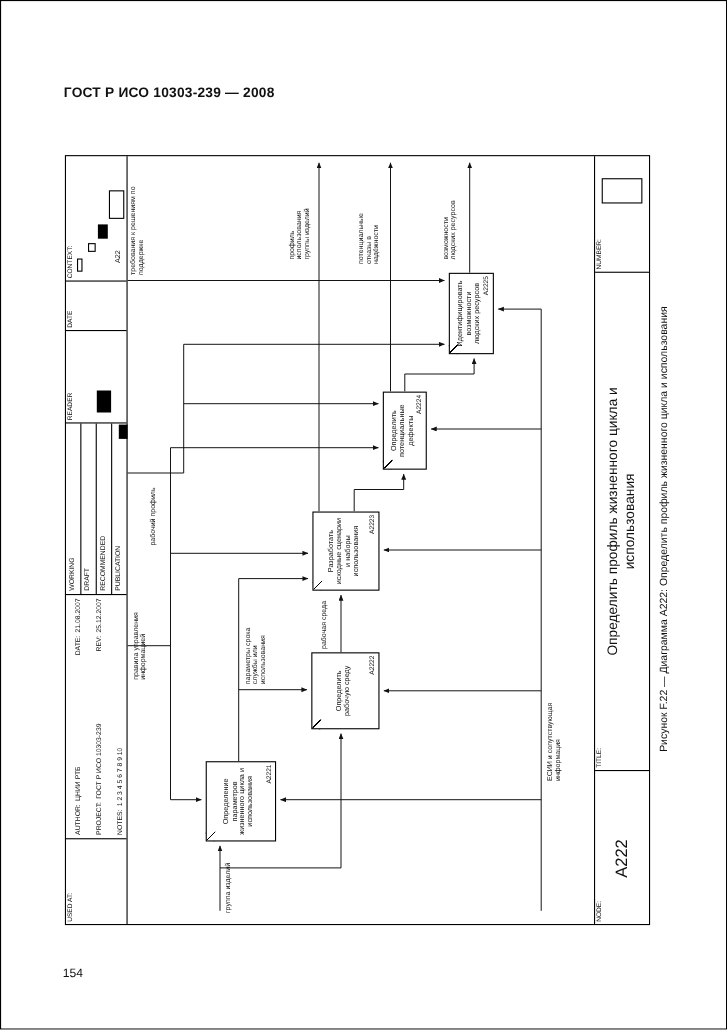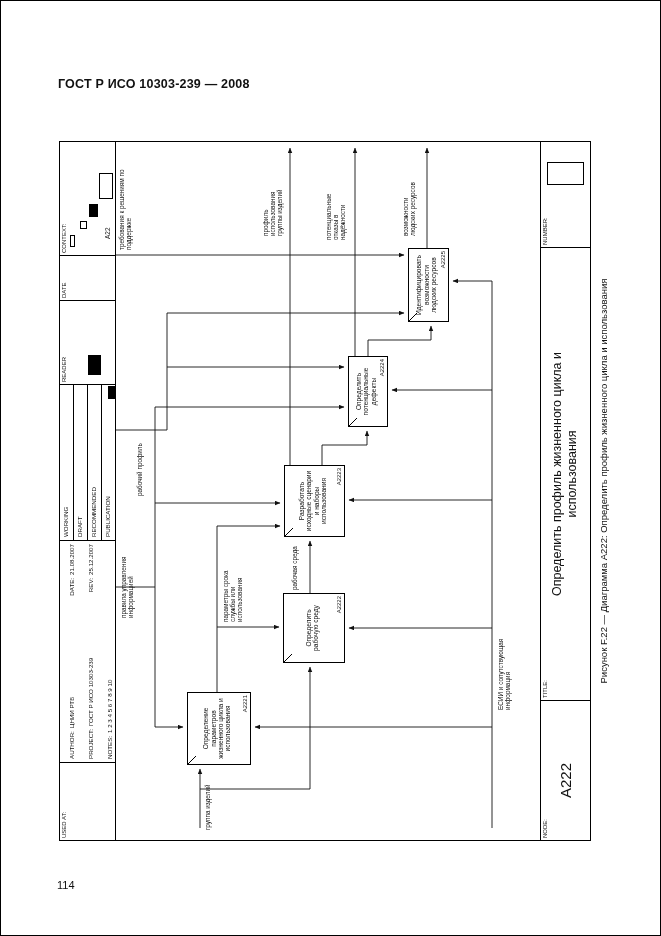--- a/index.html
+++ b/index.html
@@ -203,14 +203,14 @@
       </div>
       <div class="fcell" style="flex:1">
         <span class="hlabel">NUMBER:</span>
         <span class="num-box"></span>
       </div>
     </div>
   </div>
 
   <div class="fig-caption">Рисунок F.22 — Диаграмма А222: Определить профиль жизненного цикла и использования</div>
 
-  <div class="page-number">114</div>
+  <div class="page-number">154</div>
 </div>
 
 </body></html>

